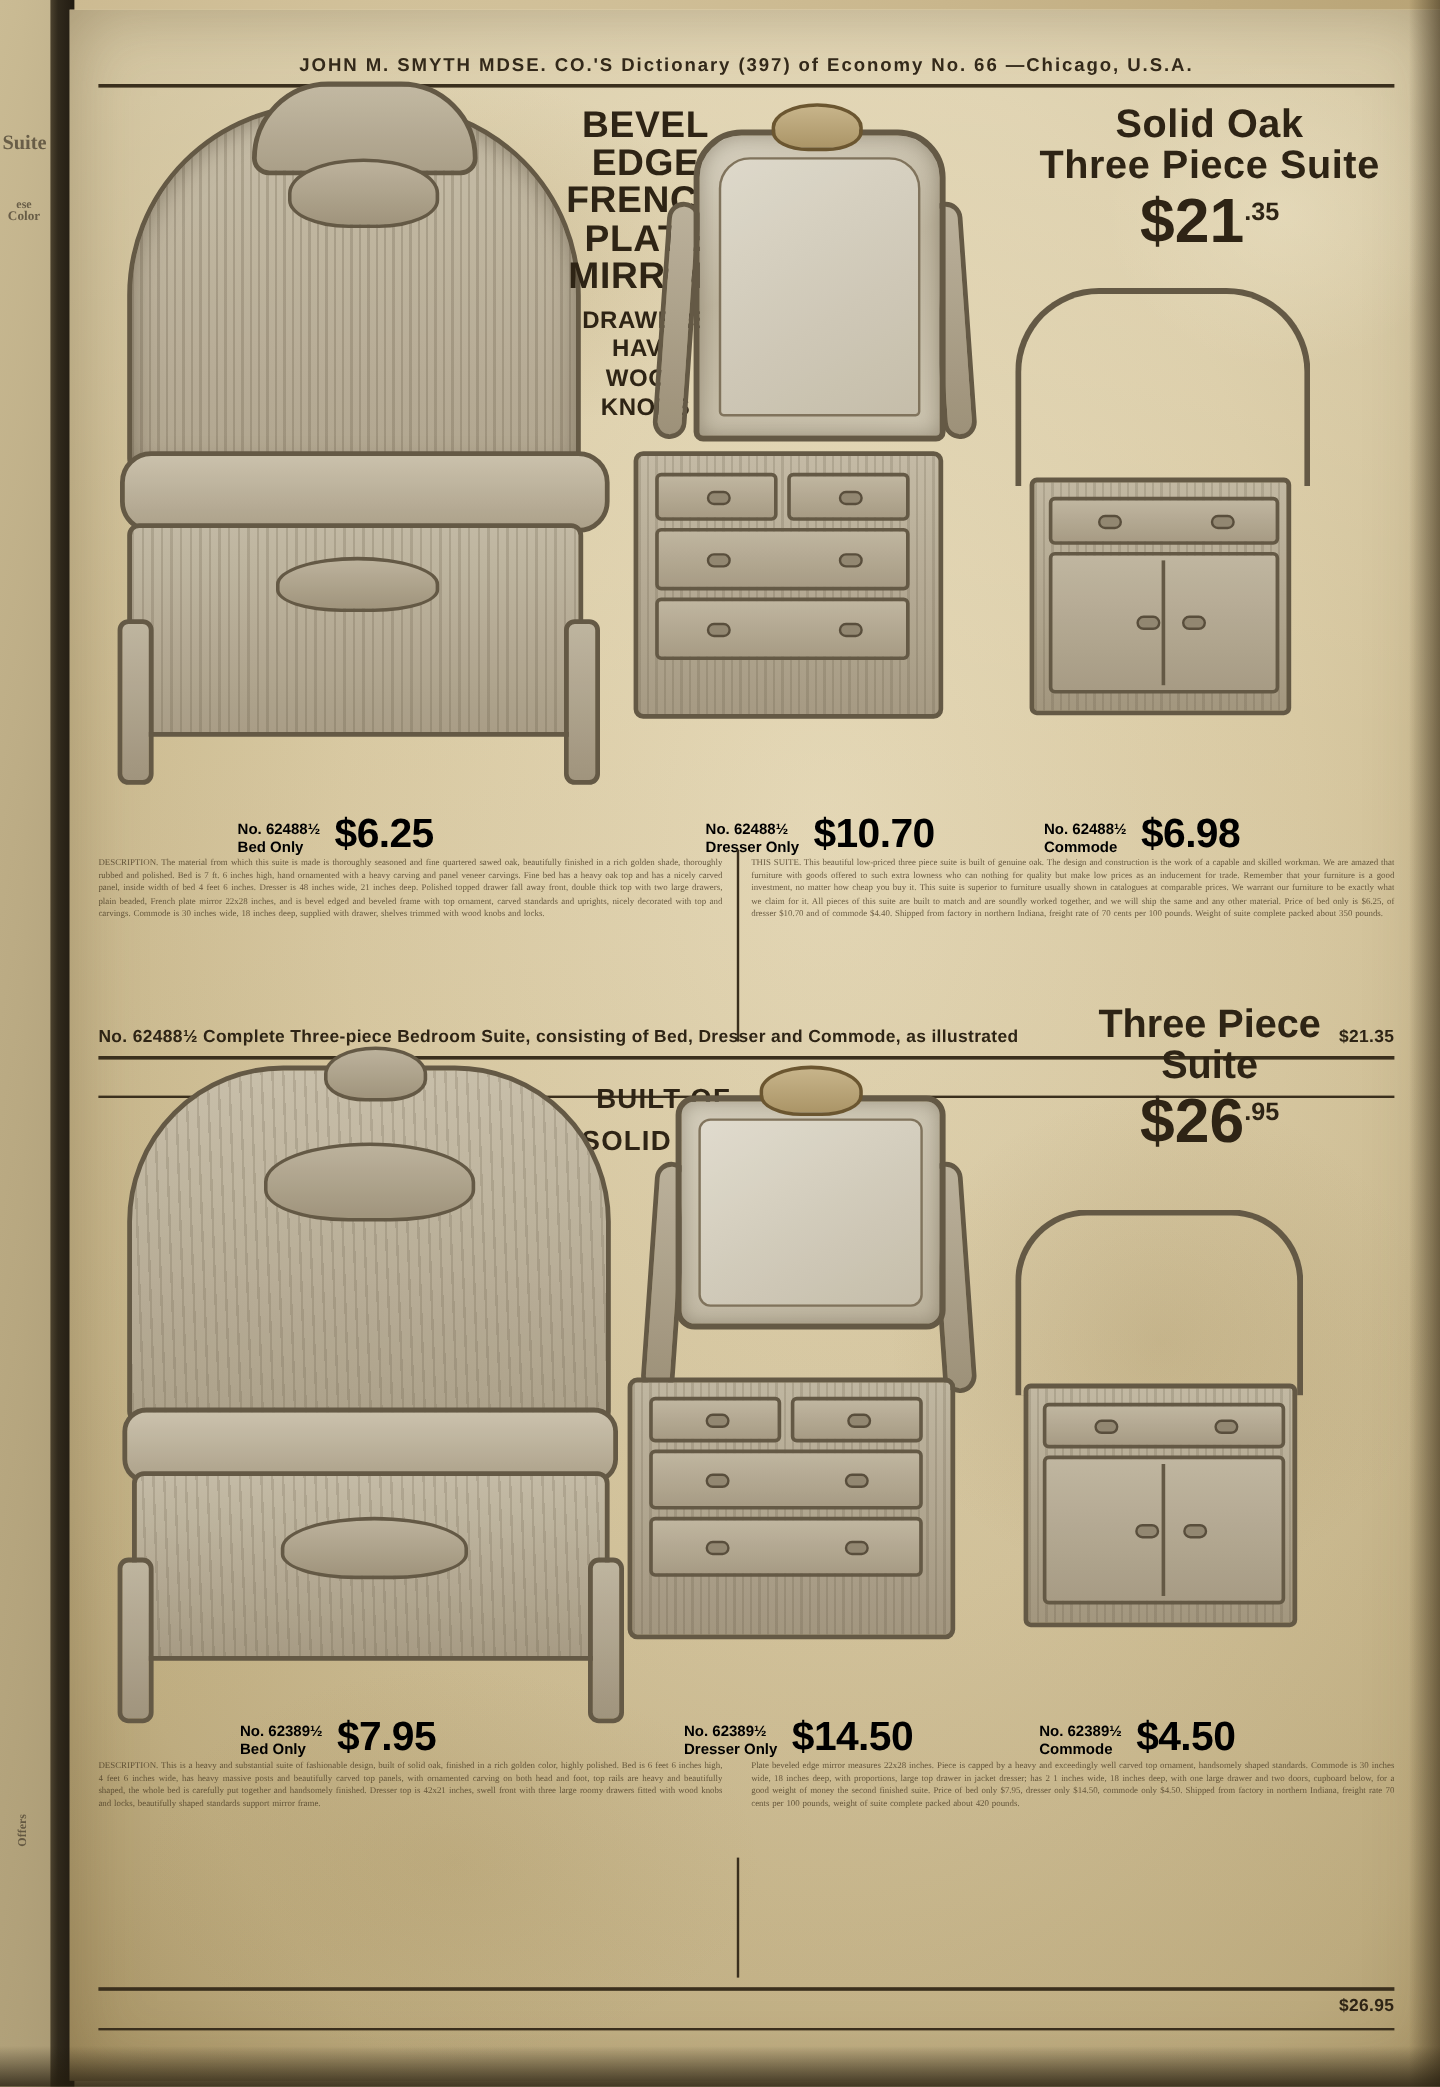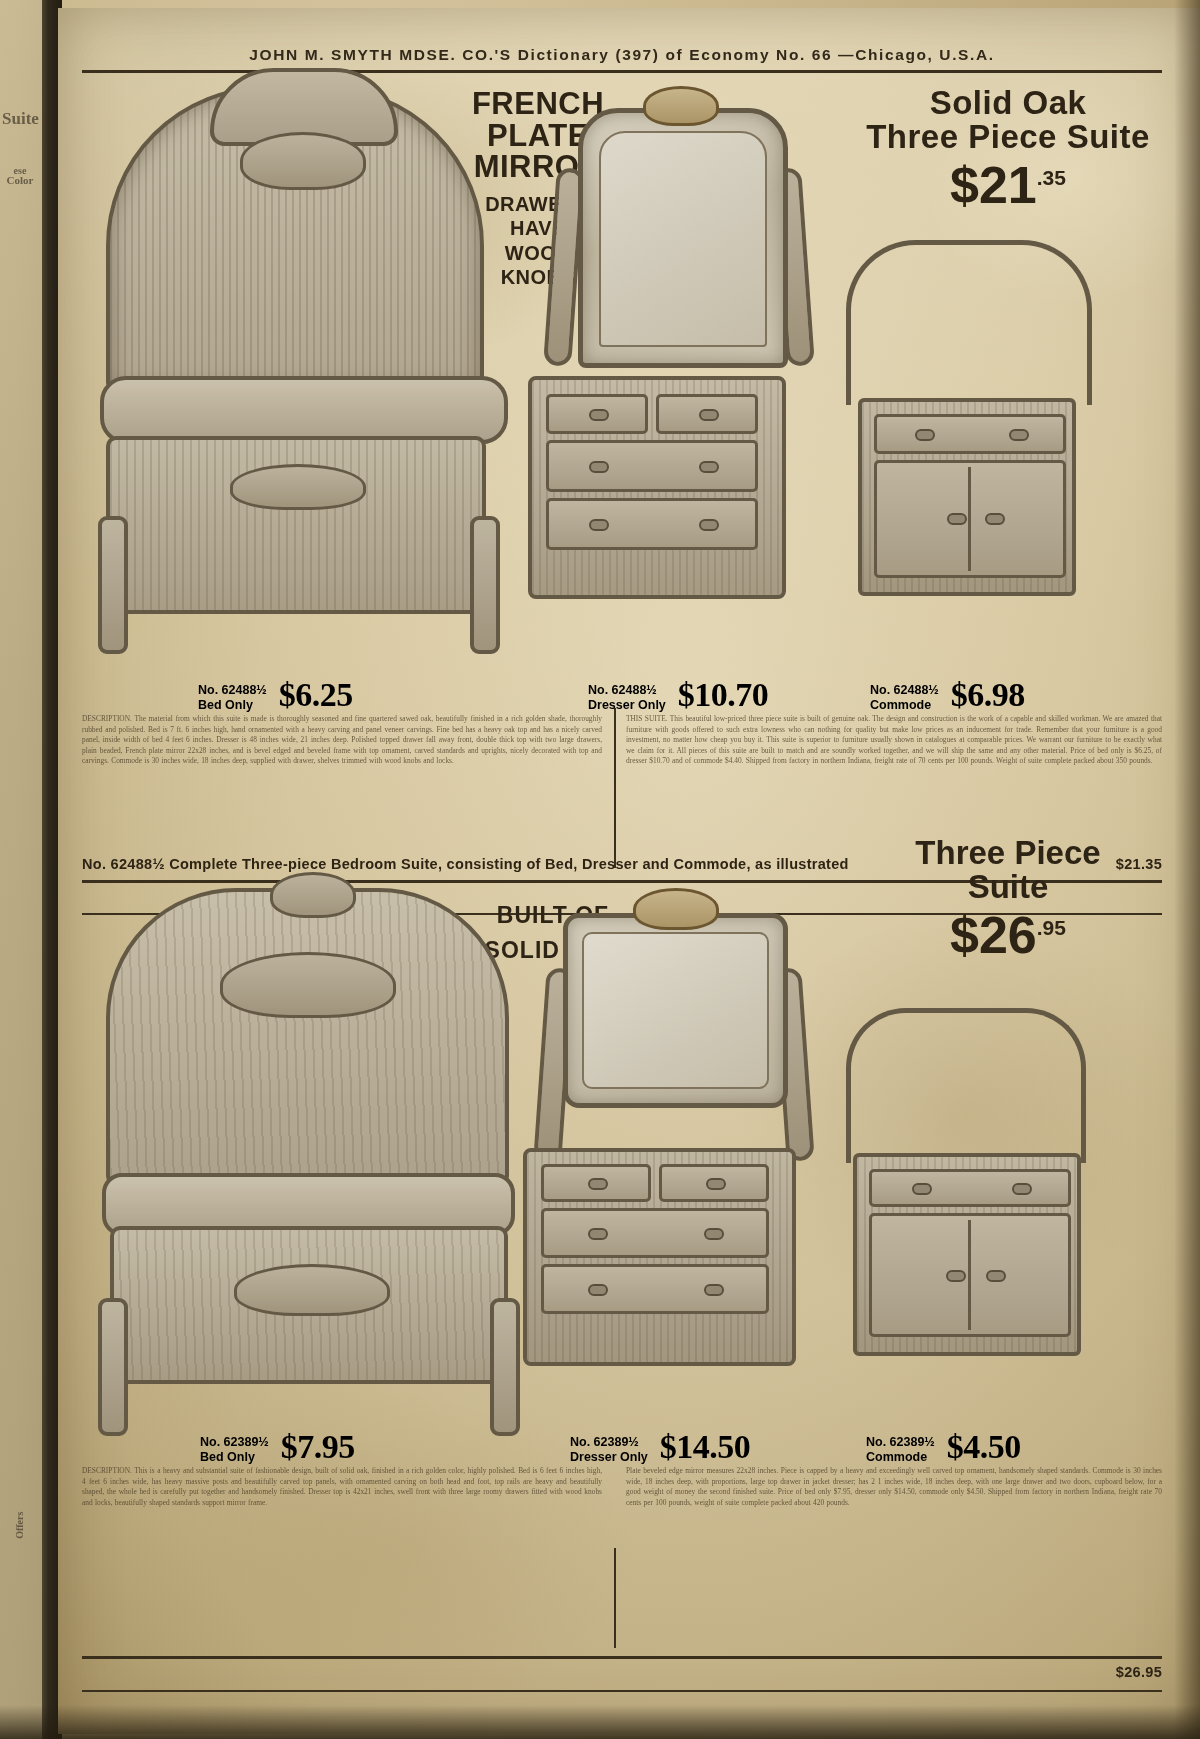--- a/index.html
+++ b/index.html
@@ -277,21 +277,21 @@
   .ornament {
     position: absolute;
     border: 3px solid #6b5630;
     border-radius: 50% 50% 40% 40%;
     background: linear-gradient(180deg,#c7b48a,#ab9567);
   }
   .cap-no {
     font-size: 12.5px; font-weight: bold; line-height: 1.25;
   }
   .cap-price {
-    font-size: 34px; font-weight: bold; letter-spacing: -.5px; font-family: Liberation Serif, serif;
+    font-size: 34px; font-weight: bold; letter-spacing: -.5px;
   }
   .cap-row { position: absolute; display: flex; align-items: flex-end; gap: 12px; }
 
   
   .fineprint {
     position: absolute;
     color: #4a3c25;
     font-family: "Liberation Serif", serif;
     font-size: 7.4px;
     line-height: 1.42;
@@ -349,20 +349,21 @@
       <div class="ornament" style="left:130px; top:42px; width:120px; height:52px;"></div>
     </div>
     <div class="illus bed-rail"></div>
     <div class="illus bed-foot">
       <div class="ornament" style="left:120px; top:24px; width:130px; height:40px;"></div>
     </div>
     <div class="illus bed-post-l"></div>
     <div class="illus bed-post-r"></div>
 
     <div class="hl bevel-block">
+      <div>BEVEL EDGE</div>
       <div>FRENCH</div>
       <div>PLATE</div>
       <div>MIRROR</div>
       <div class="sub">DRAWERS</div>
       <div class="sub" style="margin-top:2px">HAVE</div>
       <div class="sub" style="margin-top:2px">WOOD</div>
       <div class="sub" style="margin-top:2px">KNOBS</div>
     </div>
 
     <div class="illus mirror-arm-l"></div>

